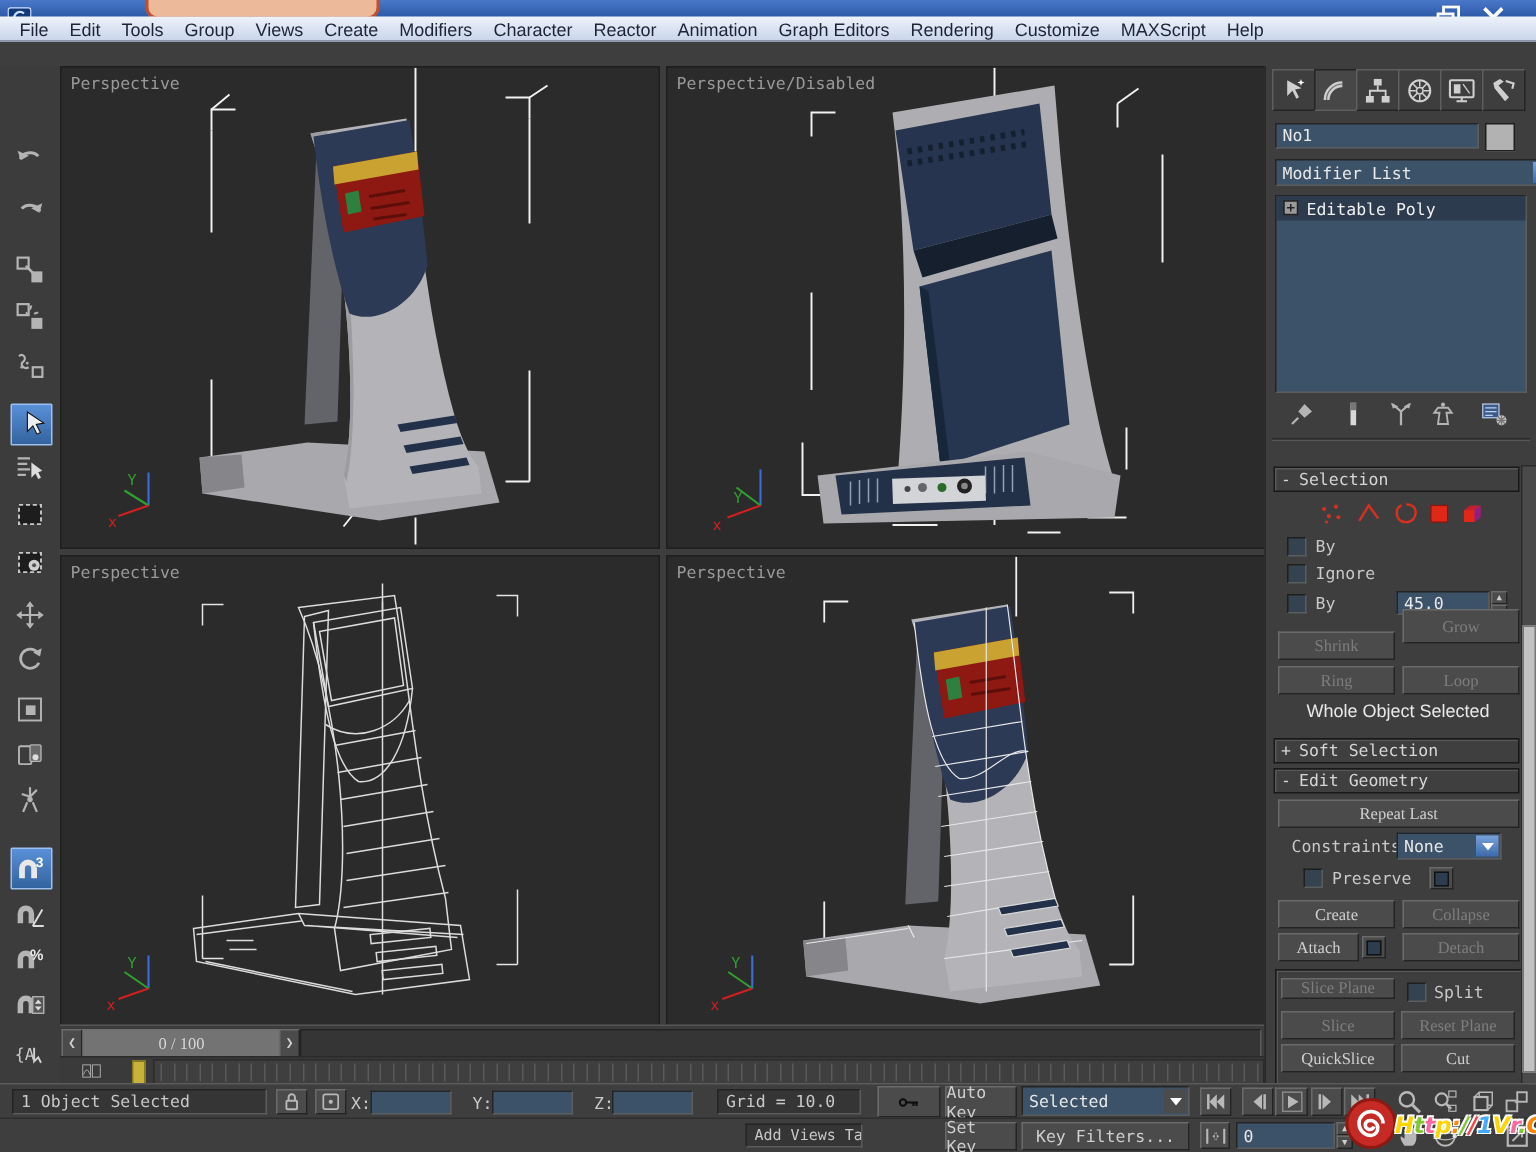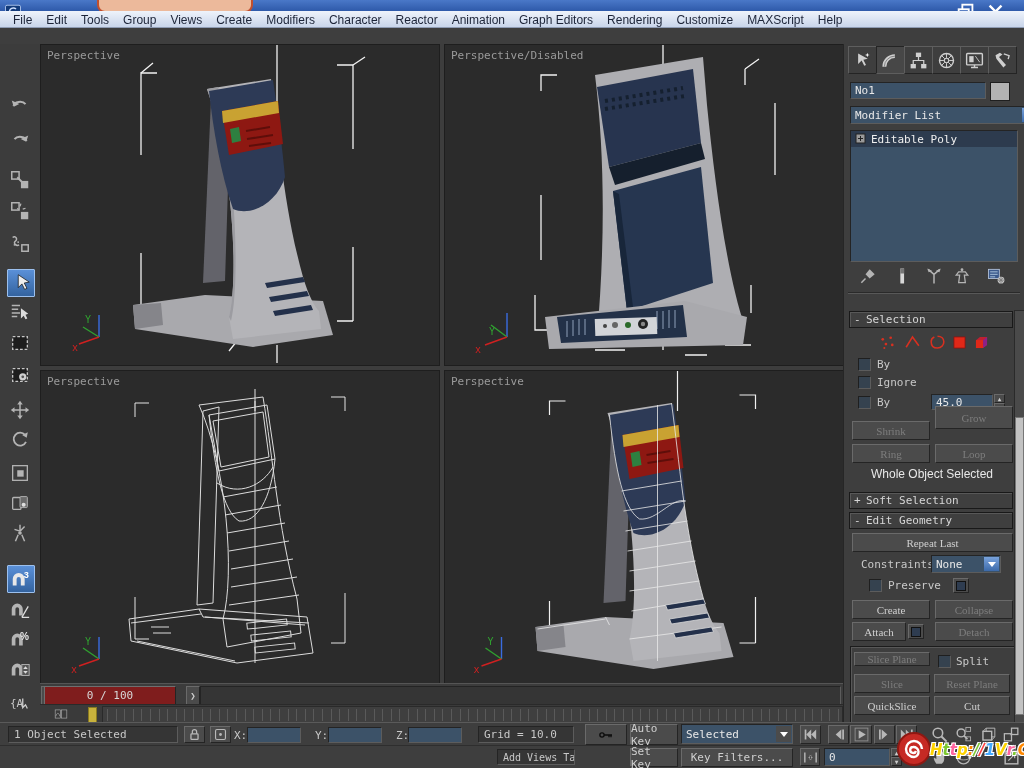--- a/index.html
+++ b/index.html
@@ -27,22 +27,22 @@
   .tool svg{width:22px;height:22px;}
   .tool.active{background:linear-gradient(#5a90d8,#33639f);border:1px solid #9cc0ee;}
   
   #vparea{left:40px;top:44px;width:803px;height:639px;background:#3d3d3d;}
   .vp{position:absolute;background:#2b2b2b;border:1px solid #1e1e1e;overflow:hidden;}
   .vp-label{position:absolute;left:6px;top:4px;color:#9a9a9a;font-size:11px;z-index:3;}
   
   #timerow{left:40px;top:683px;width:803px;height:21px;background:#3c3c3c;border-top:1px solid #555;}
   .tbtn{position:absolute;top:2px;width:12px;height:17px;background:#4b4b4b;border:1px solid;
     border-color:#6a6a6a #242424 #242424 #6a6a6a;display:flex;align-items:center;justify-content:center;color:#cfcfcf;font-size:9px;}
-  #timeslider{position:absolute;left:4px;top:2px;width:130px;height:17px;background:#7f1d1d;border:1px solid;
-    border-color:#6f6f6f #242424 #242424 #6f6f6f;display:flex;align-items:center;justify-content:center;color:#d8d8d8;}
+  #timeslider{position:absolute;left:15px;top:2px;width:130px;height:17px;background:#737373;border:1px solid;
+    border-color:#6f6f6f #242424 #242424 #6f6f6f;display:flex;align-items:center;justify-content:center;color:#d8d8d8;font-family:Liberation Serif, serif;}
   #timetrack{position:absolute;left:146px;top:2px;right:2px;height:17px;background:#353535;border:1px solid;border-color:#242424 #5c5c5c #5c5c5c #242424;}
   #trackbar{left:40px;top:704px;width:803px;height:18px;background:#3a3a3a;border-top:1px solid #2a2a2a;}
   #ticks{position:absolute;left:62px;top:1px;right:0;height:16px;background:#3f3f3f;border:1px solid #2a2a2a;}
   .tick{position:absolute;top:2px;width:1px;height:12px;background:#5a5a5a;}
   #tmarker{position:absolute;left:48px;top:2px;width:7px;height:14px;background:#c8b23c;border:1px solid #8a7a20;}
   #minicurve{position:absolute;left:4px;top:2px;width:34px;height:14px;display:flex;align-items:center;justify-content:center;}
   
   #cpanel{left:843px;top:44px;width:181px;height:678px;background:#3e3e3e;border-left:1px solid #262626;}
   .cp-tab{position:absolute;top:2px;width:27px;height:26px;display:flex;align-items:center;justify-content:center;
     background:#3e3e3e;border:1px solid;border-color:#5e5e5e #242424 #242424 #5e5e5e;}

